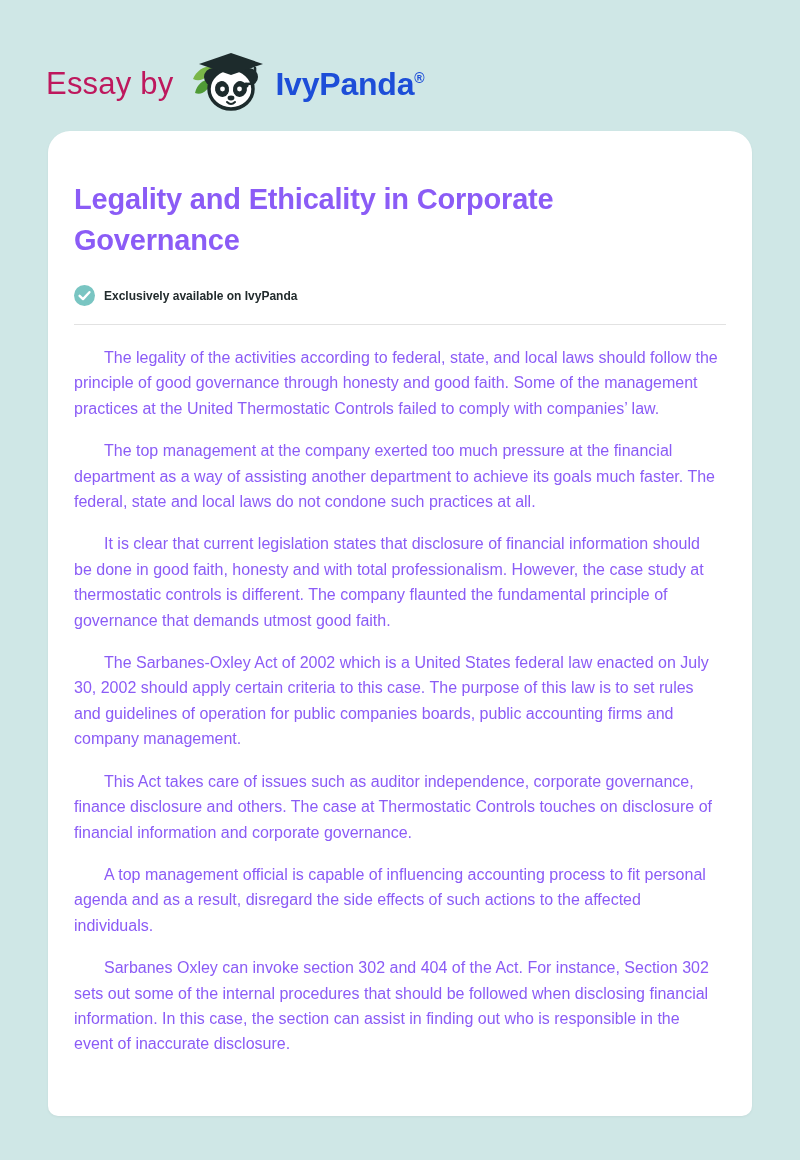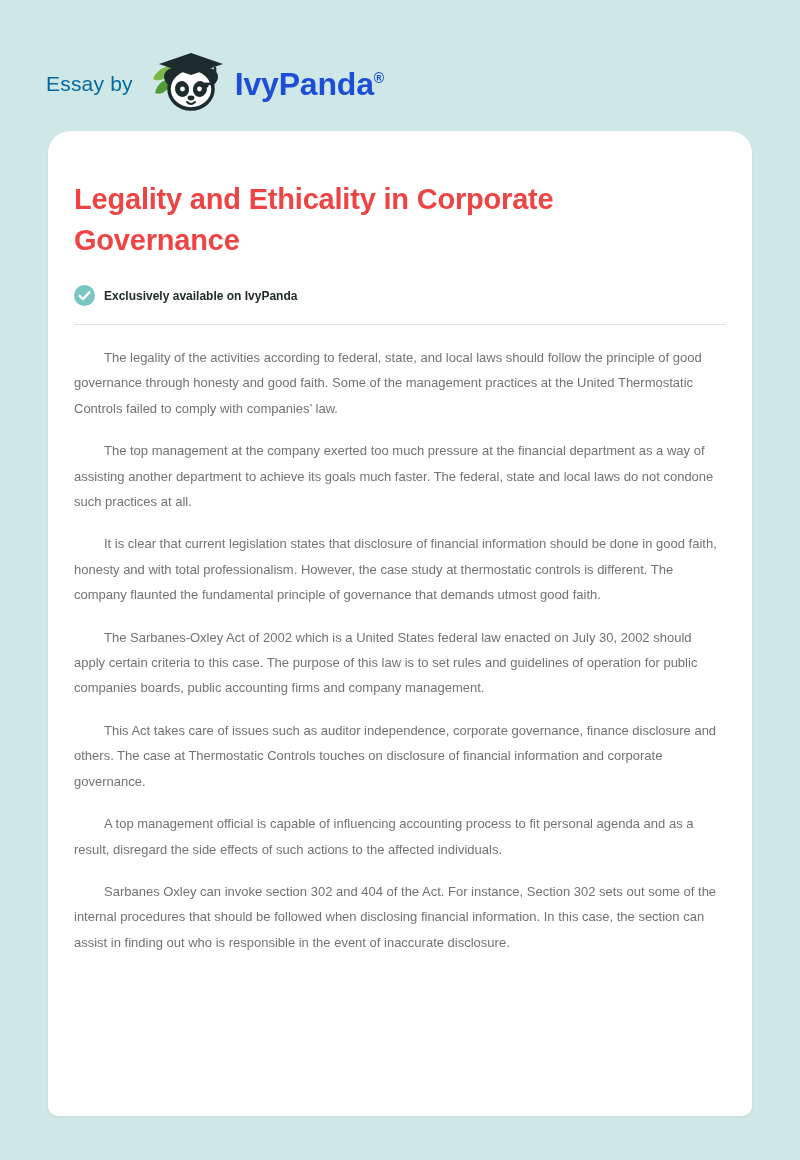--- a/index.html
+++ b/index.html
@@ -20,22 +20,22 @@
     position: relative;
   }
   
   .brand-header {
     display: flex;
     align-items: center;
     padding: 38px 0 0 46px;
     height: 130px;
   }
   .brand-essay-by {
-    font-size: 21px;
-    color: #0369a1;
+    font-size: 31px;
+    color: #be185d;
     letter-spacing: 0.2px;
     font-family: "Liberation Sans", sans-serif;
   }
   .brand-logo-wrap {
     display: flex;
     align-items: center;
     margin-left: 14px;
   }
   .panda-mark {
     width: 84px;
@@ -68,21 +68,21 @@
     box-shadow: 0 1px 3px rgba(0,0,0,0.05);
     padding: 48px 26px 0 26px;
   }
   .doc-inner {
     padding: 0 0 0 0;
   }
   .doc-title {
     font-size: 29px;
     line-height: 41px;
     font-weight: bold;
-    color: #ef4444;
+    color: #8b5cf6;
     margin: 0 0 0 0;
     letter-spacing: -0.2px;
     max-width: 610px;
   }
   .exclusive-row {
     display: flex;
     align-items: center;
     margin-top: 24px;
   }
   .check-badge {
@@ -102,23 +102,23 @@
     font-weight: bold;
     color: #222b2d;
   }
   .divider {
     margin-top: 18px;
     border: 0;
     border-top: 1px solid #e2e2e2;
     width: 100%;
   }
   .body-text p {
-    font-size: 13px;
+    font-size: 16px;
     line-height: 25.4px;
-    color: #737373;
+    color: #8b5cf6;
     margin: 0 0 17px 0;
     text-indent: 30px;
     max-width: 648px;
   }
   .body-text p:first-child { margin-top: 20px; }
 </style>
 </head>
 <body>
 
 <div class="page">

